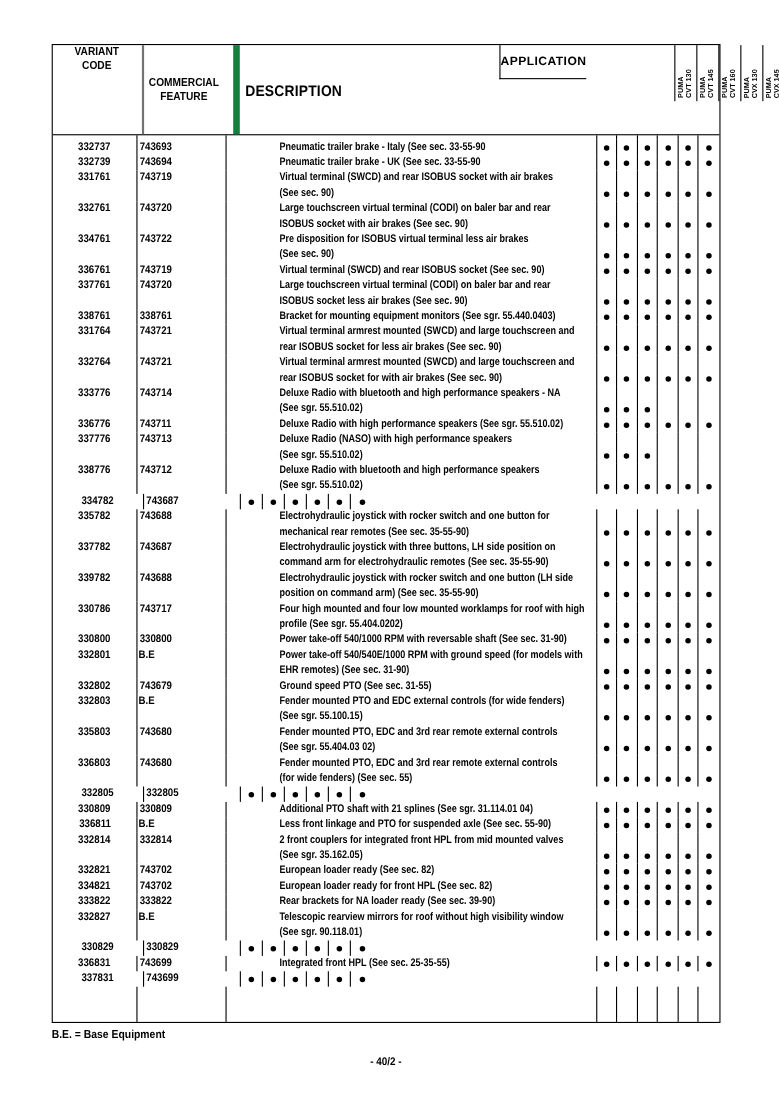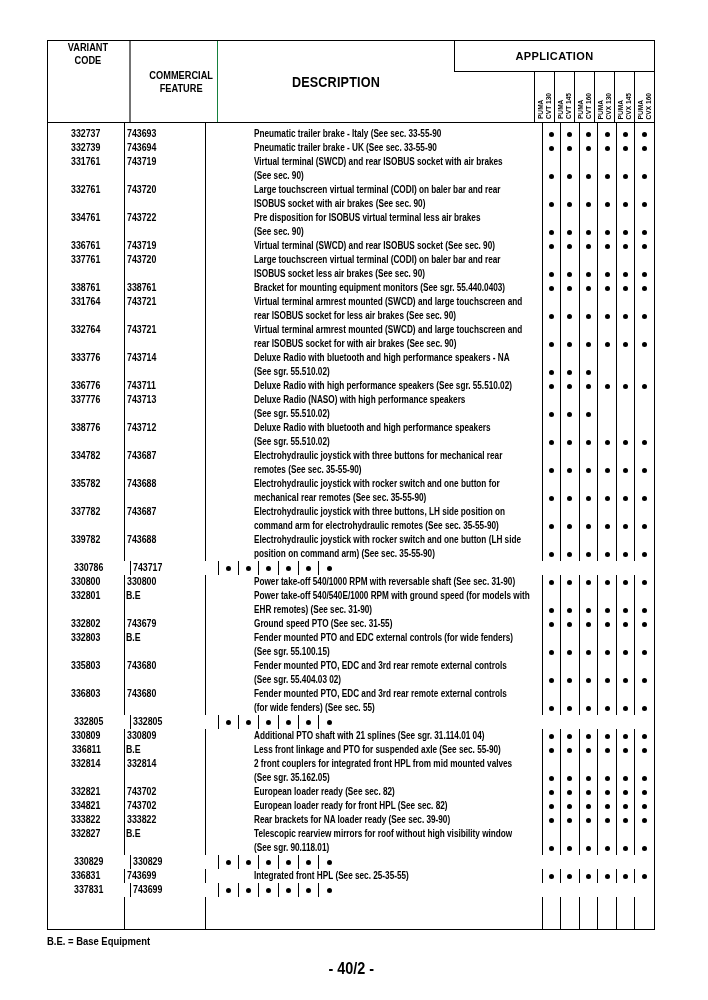--- a/index.html
+++ b/index.html
@@ -15,25 +15,25 @@
   .table {
     width:608px; height:890px;
     border:1.5px solid #000;
     display:flex; flex-direction:column;
     background:#fff;
   }
 
   
   .thead { display:flex; height:82px; border-bottom:1px solid #000; flex:none; }
   .hv { width:83px; border-right:2px solid #737373; display:flex; align-items:flex-start; justify-content:center; text-align:center; }
-  .hf { width:88px; border-right:1px solid #15803d; display:flex; align-items:center; justify-content:flex-end; text-align:center; }
-  .hd { width:237px; display:flex; align-items:center; justify-content:center; }
+  .hf { width:88px; border-right:6px solid #15803d; display:flex; align-items:center; justify-content:flex-start; text-align:center; }
+  .hd { width:237px; display:flex; align-items:center; justify-content:flex-start; }
   .h2line { font-size:10.5px; line-height:13px; transform:scaleX(0.88); }
   .hdesc  { font-size:14px; letter-spacing:0.2px; transform:scaleX(0.9); }
-  .happ { width:200px; display:flex; flex-direction:column; }
+  .happ { width:200px; display:flex; flex-direction:row; }
   .app-box {
     height:31px; border-left:1px solid #000; border-bottom:1px solid #000;
     display:flex; align-items:center; justify-content:center;
     font-size:11px; letter-spacing:0.4px;
   }
   .models { height:51px; display:flex; margin-left:80px; }
   .mcell { width:20px; border-left:1px solid #000; display:flex; align-items:flex-end; justify-content:center; padding-bottom:3px; }
   .mlabel {
     writing-mode:vertical-rl; transform:rotate(180deg);
     font-size:6.6px; line-height:7.5px; letter-spacing:0; text-align:left; white-space:nowrap;
@@ -48,21 +48,21 @@
   .cf { width:88px; border-right:1px solid #000; text-align:left; font-size:10px; line-height:14px; }
   .cv span, .cf span { display:inline-block; transform:scaleX(0.88); }
   .cd { width:317px; border-right:1px solid #000; padding:0 4px 0 6px; overflow:hidden;margin-left:42px; }
   .dline { font-size:10px; line-height:14px; height:14px; white-space:nowrap; transform:scaleX(0.82); transform-origin:0 50%; }
   .cdot { width:20px; border-right:1px solid #000; display:flex; align-items:flex-end; justify-content:center; padding-bottom:4px; }
   .cdot:last-child { border-right:none; }
   .dot { width:5px; height:5px; border-radius:50%; background:#000; }
 
   
   .footnote { margin-top:4px; font-size:10.5px; line-height:14px; transform:scaleX(0.9); transform-origin:0 50%; }
-  .pagenum { width:608px; text-align:center; margin-top:12px; font-size:16px; }
+  .pagenum { width:608px; text-align:center; margin-top:12px; font-size:10px; }
   .pagenum span { display:inline-block; transform:scaleX(0.9); }
 </style>
 </head>
 <body>
 
 <div class="page">
 
   <div class="table">
 
     <div class="thead">
@@ -469,24 +469,20 @@
           <div class="cdot">
             <span class="dot"></span>
           </div>
           <div class="cdot">
             <span class="dot"></span>
           </div>
         </div>
         <div class="row">
           <div class="cv"><span>334782</span></div>
           <div class="cf"><span>743687</span></div>
-          <div class="cd">
-            <div class="dline">Electrohydraulic joystick with three buttons for mechanical rear</div>
-            <div class="dline">remotes (See sec. 35-55-90)</div>
-          </div>
           <div class="cdot">
             <span class="dot"></span>
           </div>
           <div class="cdot">
             <span class="dot"></span>
           </div>
           <div class="cdot">
             <span class="dot"></span>
           </div>
           <div class="cdot">
@@ -573,20 +569,24 @@
           <div class="cdot">
             <span class="dot"></span>
           </div>
           <div class="cdot">
             <span class="dot"></span>
           </div>
         </div>
         <div class="row">
           <div class="cv"><span>330786</span></div>
           <div class="cf"><span>743717</span></div>
+          <div class="cd">
+            <div class="dline">Four high mounted and four low mounted worklamps for roof with high</div>
+            <div class="dline">profile (See sgr. 55.404.0202)</div>
+          </div>
           <div class="cdot">
             <span class="dot"></span>
           </div>
           <div class="cdot">
             <span class="dot"></span>
           </div>
           <div class="cdot">
             <span class="dot"></span>
           </div>
           <div class="cdot">

